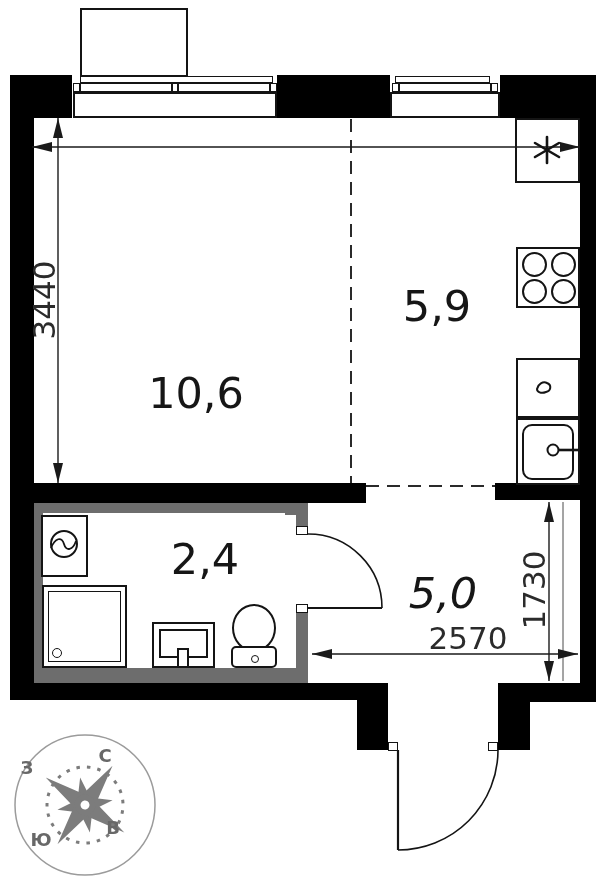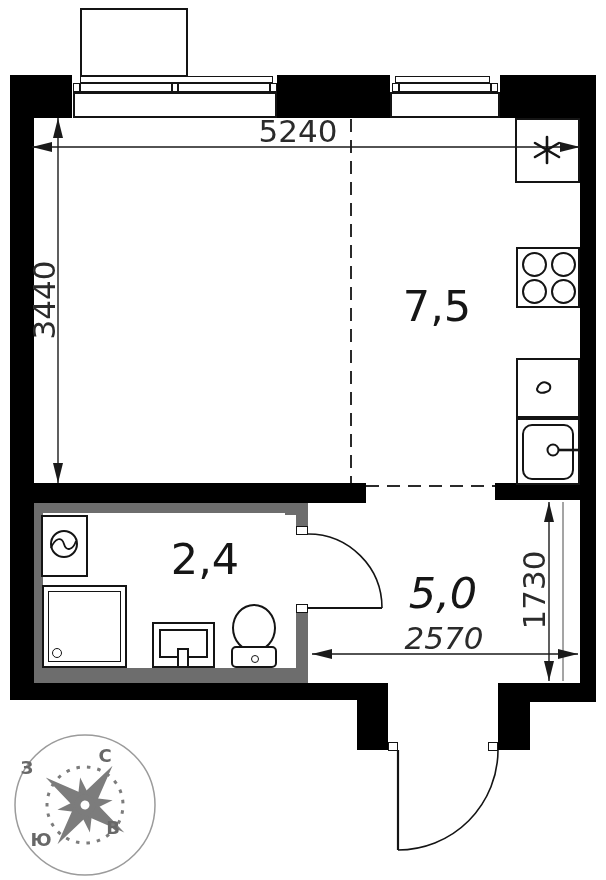--- a/index.html
+++ b/index.html
@@ -153,27 +153,27 @@
       <g fill="#7c7c7c" transform="rotate(35 85 805)">
         <circle cx="85" cy="805" r="38" fill="none" stroke="#7c7c7c" stroke-width="3" stroke-dasharray="3.5 7"></circle>
         <path d="M85,777 L91.4,798.6 L113,805 L91.4,811.4 L85,833 L78.6,811.4 L57,805 L78.6,798.6 Z" transform="rotate(45 85 805)"></path>
         <path d="M85,757 L93,797 L133,805 L93,813 L85,853 L77,813 L37,805 L77,797 Z"></path>
         <circle cx="85" cy="805" r="10.5"></circle>
         <circle cx="85" cy="805" r="4.5" fill="#ffffff"></circle>
       </g>
     </g>
   </svg>
 
-  <span class="lbl room-lbl" style="left:437px;top:306px;">7,5</span>
+  <span class="lbl room-lbl" style="left:196px;top:393px;">10,6</span>
+  <span class="lbl room-lbl" style="left:437px;top:306px;">5,9</span>
   <span class="lbl room-lbl" style="left:205px;top:559px;">2,4</span>
   <span class="lbl room-lbl" style="left:443px;top:593px;font-style:italic;">5,0</span>
 
-  <span class="lbl dim-lbl" style="left:298px;top:131px;">5240</span>
   <span class="lbl dim-lbl vrot" style="left:44px;top:300px;">3440</span>
   <span class="lbl dim-lbl vrot" style="left:534px;top:590px;">1730</span>
-  <span class="lbl dim-lbl" style="left:444px;top:638px;font-style:italic;">2570</span>
+  <span class="lbl dim-lbl" style="left:468px;top:638px;">2570</span>
 
   <span class="lbl compass-lbl" style="left:105px;top:755px;">С</span>
   <span class="lbl compass-lbl" style="left:27px;top:767px;">З</span>
   <span class="lbl compass-lbl" style="left:41px;top:839px;">Ю</span>
   <span class="lbl compass-lbl" style="left:113px;top:827px;">В</span>
 
 </div>
 
 </body></html>

